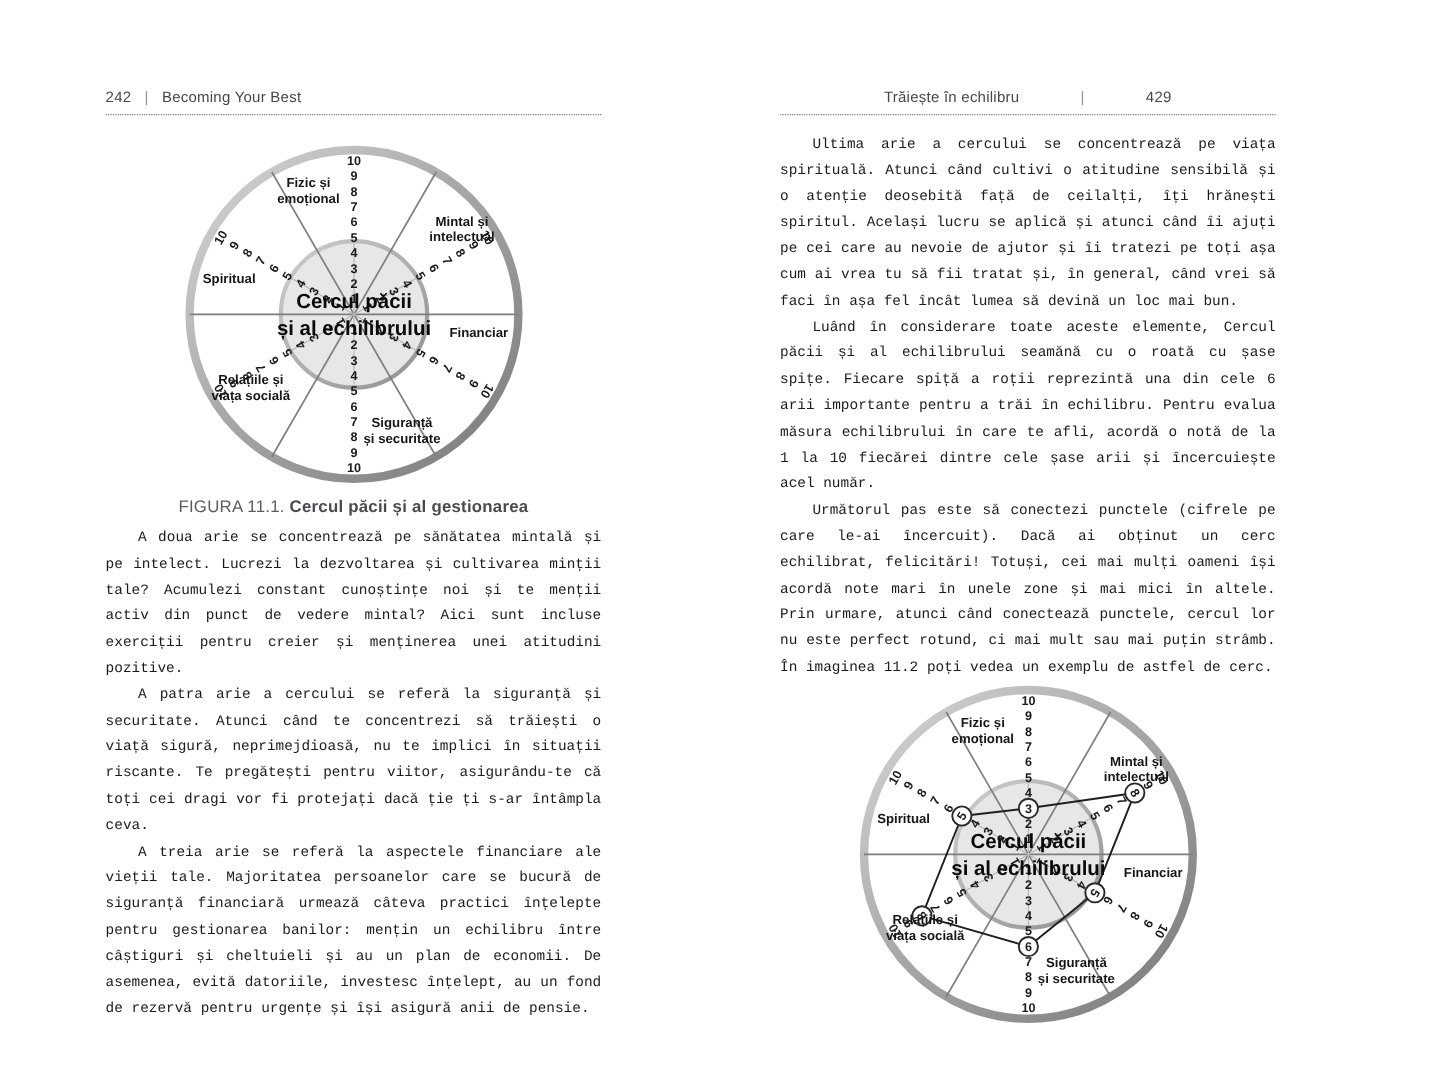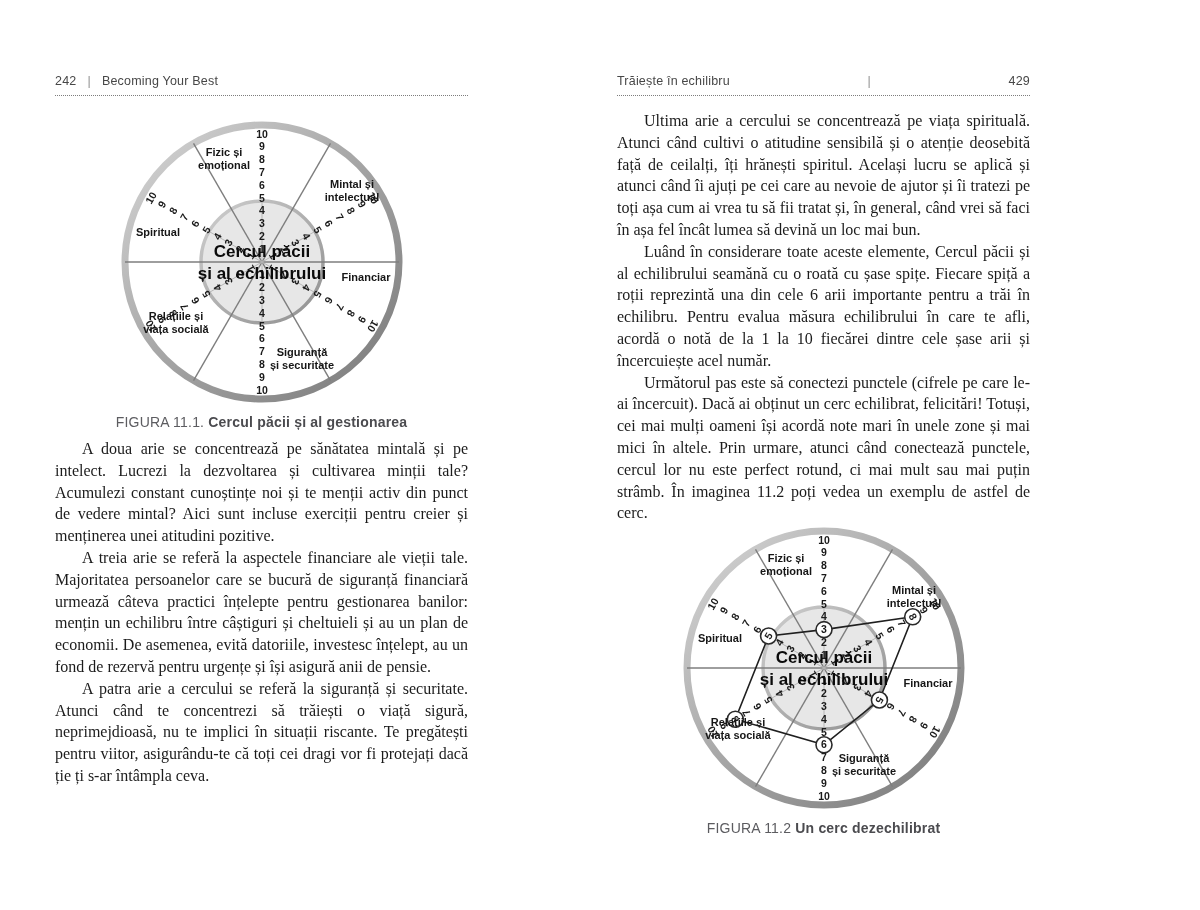--- a/index.html
+++ b/index.html
@@ -1,45 +1,45 @@
 <!DOCTYPE html>
 <html><head>
 <meta charset="utf-8">
 <style>
   html,body{margin:0;padding:0;}
   body{width:1200px;height:910px;background:#ffffff;overflow:hidden;}
   .spread{display:flex;padding-top:74px;}
   .page{width:413px;}
-  .page-left{margin-left:55px;}
+  .page-left{margin-left:88px;}
   .page-right{margin-left:149px;}
 
   .page-header{
     font-family:"Liberation Sans",sans-serif;
     font-size:12.5px;color:#474747;letter-spacing:.2px;
     border-bottom:1px dotted #7d7d7d;
     padding-bottom:7px;display:flex;align-items:baseline;
   }
-  .page-right .page-header{justify-content:space-between;}
+  .page-right .page-header{justify-content:center;gap:40px;}
   .hdr-sep{color:#929292;margin:0 11px;font-weight:400;}
 
   figure{margin:0;}
   .fig-wrap-left{margin-top:16px;}
   .fig-wrap-right{margin-top:-6px;}
   svg.wheel{display:block;margin:0 auto;}
   .fig-caption{
     text-align:center;font-family:"Liberation Sans",sans-serif;
     font-size:14px;color:#5c5c60;margin-top:2px;letter-spacing:.2px;
   }
   .fig-caption .cap-title{font-weight:bold;color:#4b4b4f;}
 
   .body-text{margin-top:8px;}
   .body-text-right{margin-top:14px;}
   .body-text p{
-    font-family:Liberation Serif, serif;
-    font-size:16px;line-height:21.8px;color:#1b1b1b;
+    font-family:Liberation Mono, monospace;
+    font-size:12px;line-height:21.8px;color:#1b1b1b;
     text-align:justify;text-indent:27px;margin:0;
   }
 </style>
 </head>
 <body>
 
 <div class="spread">
 
   <section class="page page-left">
     <header class="page-header">
@@ -142,22 +142,22 @@
           <text x="150" y="167" text-anchor="middle" fill="#0a0a0a" font-family="&quot;Liberation Sans&quot;, sans-serif" font-size="17" font-weight="bold">și al echilibrului</text>
         </svg>
       <figcaption class="fig-caption">
         <span class="cap-pre">FIGURA 11.1.</span>
         <span class="cap-title">Cercul păcii și al gestionarea</span>
       </figcaption>
     </figure>
 
     <div class="body-text">
       <p>A doua arie se concentrează pe sănătatea mintală și pe intelect. Lucrezi la dezvoltarea și cultivarea minții tale? Acumulezi constant cunoștințe noi și te menții activ din punct de vedere mintal? Aici sunt incluse exerciții pentru creier și menținerea unei atitudini pozitive.</p>
+      <p>A patra arie a cercului se referă la siguranță și securitate. Atunci când te concentrezi să trăiești o viață sigură, neprimejdioasă, nu te implici în situații riscante. Te pregătești pentru viitor, asigurându-te că toți cei dragi vor fi protejați dacă ție ți s-ar întâmpla ceva.</p>
       <p>A treia arie se referă la aspectele financiare ale vieții tale. Majoritatea persoanelor care se bucură de siguranță financiară urmează câteva practici înțelepte pentru gestionarea banilor: mențin un echilibru între câștiguri și cheltuieli și au un plan de economii. De asemenea, evită datoriile, investesc înțelept, au un fond de rezervă pentru urgențe și își asigură anii de pensie.</p>
-      <p>A patra arie a cercului se referă la siguranță și securitate. Atunci când te concentrezi să trăiești o viață sigură, neprimejdioasă, nu te implici în situații riscante. Te pregătești pentru viitor, asigurându-te că toți cei dragi vor fi protejați dacă ție ți s-ar întâmpla ceva.</p>
     </div>
   </section>
 
   <section class="page page-right">
     <header class="page-header">
       <span>Trăiește în echilibru</span>
       <span class="hdr-sep">|</span>
       <span>429</span>
     </header>
 
@@ -260,20 +260,16 @@
           <text x="94.57437415779592" y="121.5" text-anchor="middle" fill="#1a1a1a" font-family="&quot;Liberation Sans&quot;, sans-serif" font-size="10.5" font-weight="bold" transform="rotate(-60 94.57437415779592 118)">5</text>
           <text x="112" y="44" text-anchor="middle" fill="#161616" font-family="&quot;Liberation Sans&quot;, sans-serif" font-size="11" font-weight="bold"><tspan x="112" dy="0">Fizic și</tspan><tspan x="112" dy="13">emoțional</tspan></text>
           <text x="240" y="76" text-anchor="middle" fill="#161616" font-family="&quot;Liberation Sans&quot;, sans-serif" font-size="11" font-weight="bold"><tspan x="240" dy="0">Mintal și</tspan><tspan x="240" dy="13">intelectual</tspan></text>
           <text x="254" y="169" text-anchor="middle" fill="#161616" font-family="&quot;Liberation Sans&quot;, sans-serif" font-size="11" font-weight="bold"><tspan x="254" dy="0">Financiar</tspan></text>
           <text x="190" y="244" text-anchor="middle" fill="#161616" font-family="&quot;Liberation Sans&quot;, sans-serif" font-size="11" font-weight="bold"><tspan x="190" dy="0">Siguranță</tspan><tspan x="190" dy="13">și securitate</tspan></text>
           <text x="64" y="208" text-anchor="middle" fill="#161616" font-family="&quot;Liberation Sans&quot;, sans-serif" font-size="11" font-weight="bold"><tspan x="64" dy="0">Relațiile și</tspan><tspan x="64" dy="13">viața socială</tspan></text>
           <text x="46" y="124" text-anchor="middle" fill="#161616" font-family="&quot;Liberation Sans&quot;, sans-serif" font-size="11" font-weight="bold"><tspan x="46" dy="0">Spiritual</tspan></text>
           <text x="150" y="145" text-anchor="middle" fill="#0a0a0a" font-family="&quot;Liberation Sans&quot;, sans-serif" font-size="17" font-weight="bold">Cercul păcii</text>
           <text x="150" y="167" text-anchor="middle" fill="#0a0a0a" font-family="&quot;Liberation Sans&quot;, sans-serif" font-size="17" font-weight="bold">și al echilibrului</text>
         </svg>
-      <figcaption class="fig-caption">
-        <span class="cap-pre">FIGURA 11.2</span>
-        <span class="cap-title">Un cerc dezechilibrat</span>
-      </figcaption>
     </figure>
   </section>
 
 </div>
 
 </body></html>

